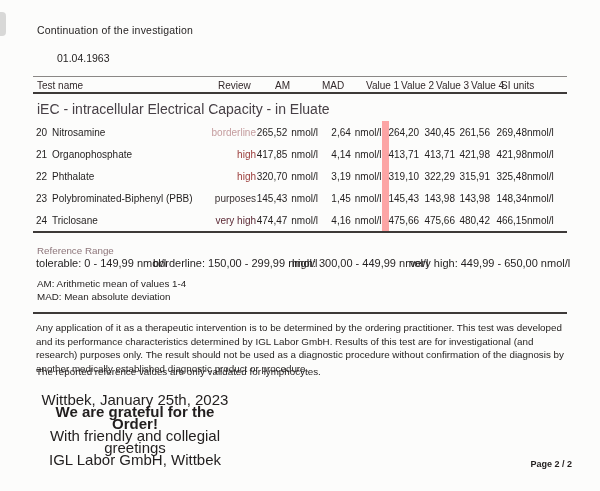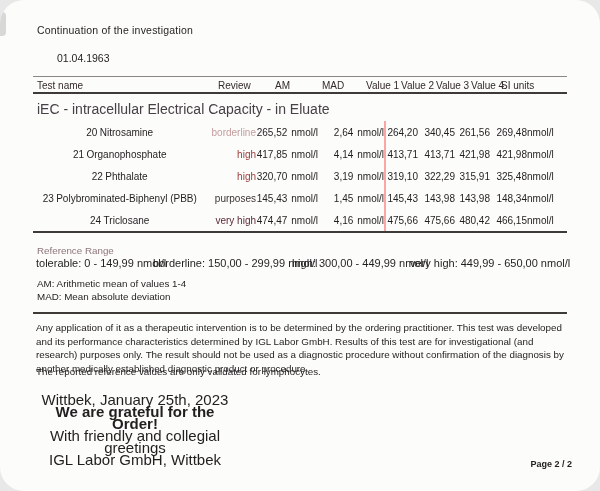--- a/index.html
+++ b/index.html
@@ -1,47 +1,47 @@
 <!DOCTYPE html>
 <html><head>
 <meta charset="utf-8">
 <style>
   html,body{margin:0;padding:0;background:#e8e8e8;}
   .doc{
     position:relative;width:600px;height:491px;margin:0 auto;
     background:#fcfcfb;overflow:hidden;
     font-family:"Liberation Sans","DejaVu Sans",sans-serif;
-    color:#211e1e;font-size:10px;border-radius:24px;
+    color:#211e1e;font-size:10px;
   }
   .abs{position:absolute;white-space:nowrap;}
   .scan-smudge{position:absolute;left:0;top:12px;width:6px;height:24px;background:#b9b9b9;opacity:.55;border-radius:0 4px 4px 0;}
   .title{left:37px;top:24px;font-size:10.5px;letter-spacing:.2px;}
   .date{left:37px;top:52px;font-size:10.5px;padding-left:20px;}
   .rule{position:absolute;left:33px;width:534px;background:#4a4745;}
   .rule-hdr-top{top:76px;height:1px;background:#8a8785;}
   .rule-hdr-bot{top:92px;height:2px;background:#3d3a38;}
   .rule-tbl-bot{top:231px;height:2px;background:#3d3a38;}
   .rule-mid{top:312px;height:2px;background:#3d3a38;}
   .colhead{position:absolute;top:80px;font-size:10px;color:#33292b;white-space:nowrap;}
   .section{left:37px;top:101px;font-size:14px;color:#474046;}
   table.results{
     position:absolute;left:36px;top:121px;width:530px;
     border-collapse:collapse;table-layout:fixed;font-size:10px;color:#211e1e;
   }
   table.results td{height:22px;padding:0;vertical-align:middle;overflow:visible;white-space:nowrap;}
-  td.c-name{text-align:center;padding-left:12px;margin-top:44px;}
+  td.c-name{text-align:left;padding-left:12px;margin-top:44px;}
   td.c-name .num{display:inline-block;width:16px;}
   td.c-review{text-align:right;}
   td[data-level="borderline"]{color:#c49c9e;}
   td[data-level="high"]{color:#9a3c3a;}
   td[data-level="tolerable"]{color:#3d3335;}
   td[data-level="very-high"]{color:#5c2935;}
   td.c-am{text-align:right;}
   td.c-mad{text-align:right;padding-right:19px;}
-  td.c-v1{border-left:2px solid #fca5a5;text-align:right;}
+  td.c-v1{border-left:7px solid #fca5a5;text-align:right;}
   td.c-v2,td.c-v3,td.c-v4{text-align:right;}
   td.c-si{text-align:left;padding-left:11px;}
   .unit{padding-left:4px;}
   .ref-title{left:37px;top:245px;font-size:9.8px;color:#8d757a;}
   .ref-item{position:absolute;top:257px;font-size:11px;}
   .ref-0{left:36px;} .ref-1{left:153px;} .ref-2{left:292px;} .ref-3{left:410px;}
   .legend-am{left:37px;top:278px;font-size:9.8px;}
   .legend-mad{left:37px;top:291px;font-size:9.8px;}
   .disclaimer{position:absolute;left:36px;top:321px;width:530px;font-size:9.8px;line-height:13.5px;color:#262322;white-space:normal;}
   .disclaimer2{position:absolute;left:36px;top:366px;width:530px;font-size:9.8px;white-space:nowrap;}

